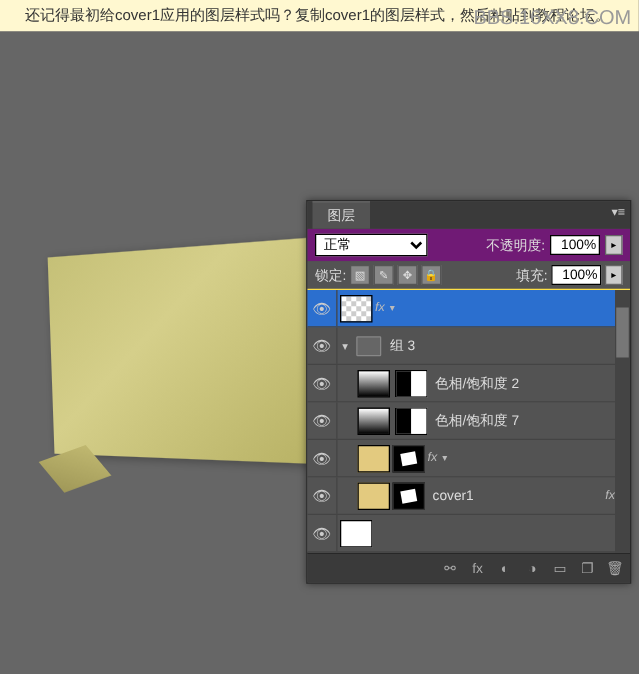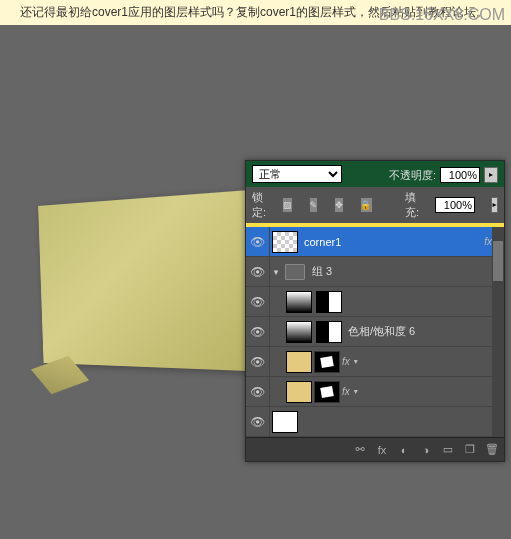--- a/index.html
+++ b/index.html
@@ -73,24 +73,24 @@
       border-top: 1px solid #666;
     }
     .panel-menu {
       position: absolute;
       right: 4px; top: 3px;
       color: #ccc;
       font-size: 10px;
       cursor: pointer;
     }
     .panel-controls {
-      background: #14532d;
+      background: #701a75;
       padding: 4px 6px;
       display: flex;
-      align-items: flex-end;
+      align-items: center;
       gap: 4px;
     }
     .blend-select {
       background: #fff;
       border: 1px solid #000;
       font-size: 11px;
       padding: 1px 2px;
       width: 90px;
     }
     .ctrl-label { color: #ddd; font-size: 11px; }
@@ -108,22 +108,22 @@
       width: 14px; height: 16px;
       font-size: 8px;
       text-align: center;
       line-height: 14px;
     }
     .lock-row {
       background: #535353;
       padding: 3px 6px;
       display: flex;
       align-items: center;
-      gap: 16px;
-      border-bottom: 4px solid #fde047;
+      gap: 3px;
+      border-bottom: 1px solid #fde047;
     }
     .lock-icon {
       width: 16px; height: 16px;
       background: #888;
       border: 1px solid #555;
       display: inline-flex;
       align-items: center;
       justify-content: center;
       font-size: 9px;
       color: #ddd;
@@ -258,20 +258,24 @@
   <div class="gold-shape"></div>
   <div class="gold-corner"></div>
 </div>
 
 <div class="instruction-bar">
   <span>还记得最初给cover1应用的图层样式吗？复制cover1的图层样式，然后粘贴到教程论坛。</span>
 </div>
 <div class="watermark">BBS.16XX8.COM</div>
 
 <div class="layers-panel">
+  <div class="panel-tab-bar">
+    <div class="panel-tab">图层</div>
+    <div class="panel-menu">▾≡</div>
+  </div>
 
   <div class="panel-controls">
     <select class="blend-select">
       <option>正常</option>
     </select>
     <span style="flex:1"></span>
     <span class="ctrl-label">不透明度:</span>
     <input class="pct-input" value="100%" style="">
     <div class="arrow-btn">▸</div>
   </div>
@@ -288,71 +292,72 @@
     <div class="arrow-btn">▸</div>
   </div>
 
   <div class="layers-list" style="position:relative">
 
     <div class="layer-row selected">
       <div class="vis-col">
           <span class="eye">👁</span>
         </div>
       <div class="layer-thumb checker"></div>
-      <span class="layer-name">corner1</span>
       <span class="fx-label">fx</span>
       <span class="row-arrow">▾</span>
     </div>
 
     <div class="layer-row">
       <div class="vis-col">
           <span class="eye">👁</span>
         </div>
       <span class="layer-toggle">▾</span>
       <div class="group-thumb"></div>
       <span class="layer-name">组 3</span>
     </div>
 
     <div class="layer-row">
       <div class="vis-col">
           <span class="eye">👁</span>
         </div>
       <span class="layer-indent" style="width:14px"></span>
       <div class="layer-thumb grad"></div>
       <div class="layer-thumb bw"></div>
+      <span class="layer-name">色相/饱和度 2</span>
     </div>
 
     <div class="layer-row">
       <div class="vis-col">
           <span class="eye">👁</span>
         </div>
       <span class="layer-indent" style="width:14px"></span>
       <div class="layer-thumb grad"></div>
       <div class="layer-thumb bw"></div>
-      <span class="layer-name">色相/饱和度 6</span>
+      <span class="layer-name">色相/饱和度 7</span>
     </div>
 
     <div class="layer-row">
       <div class="vis-col">
           <span class="eye">👁</span>
         </div>
       <span class="layer-indent" style="width:14px"></span>
       <div class="layer-thumb gold"></div>
       <div class="mask-thumb white-shape"></div>
       <span class="fx-label">fx</span>
       <span class="row-arrow">▾</span>
     </div>
 
     <div class="layer-row">
       <div class="vis-col">
           <span class="eye">👁</span>
         </div>
       <span class="layer-indent" style="width:14px"></span>
       <div class="layer-thumb gold"></div>
       <div class="mask-thumb white-shape"></div>
+      <span class="layer-name">cover1</span>
       <span class="fx-label">fx</span>
       <span class="row-arrow">▾</span>
     </div>
 
     <div class="layer-row">
       <div class="vis-col">
           <span class="eye">👁</span>
         </div>
       <div class="layer-thumb" style="background:#fff"></div>
     </div>

